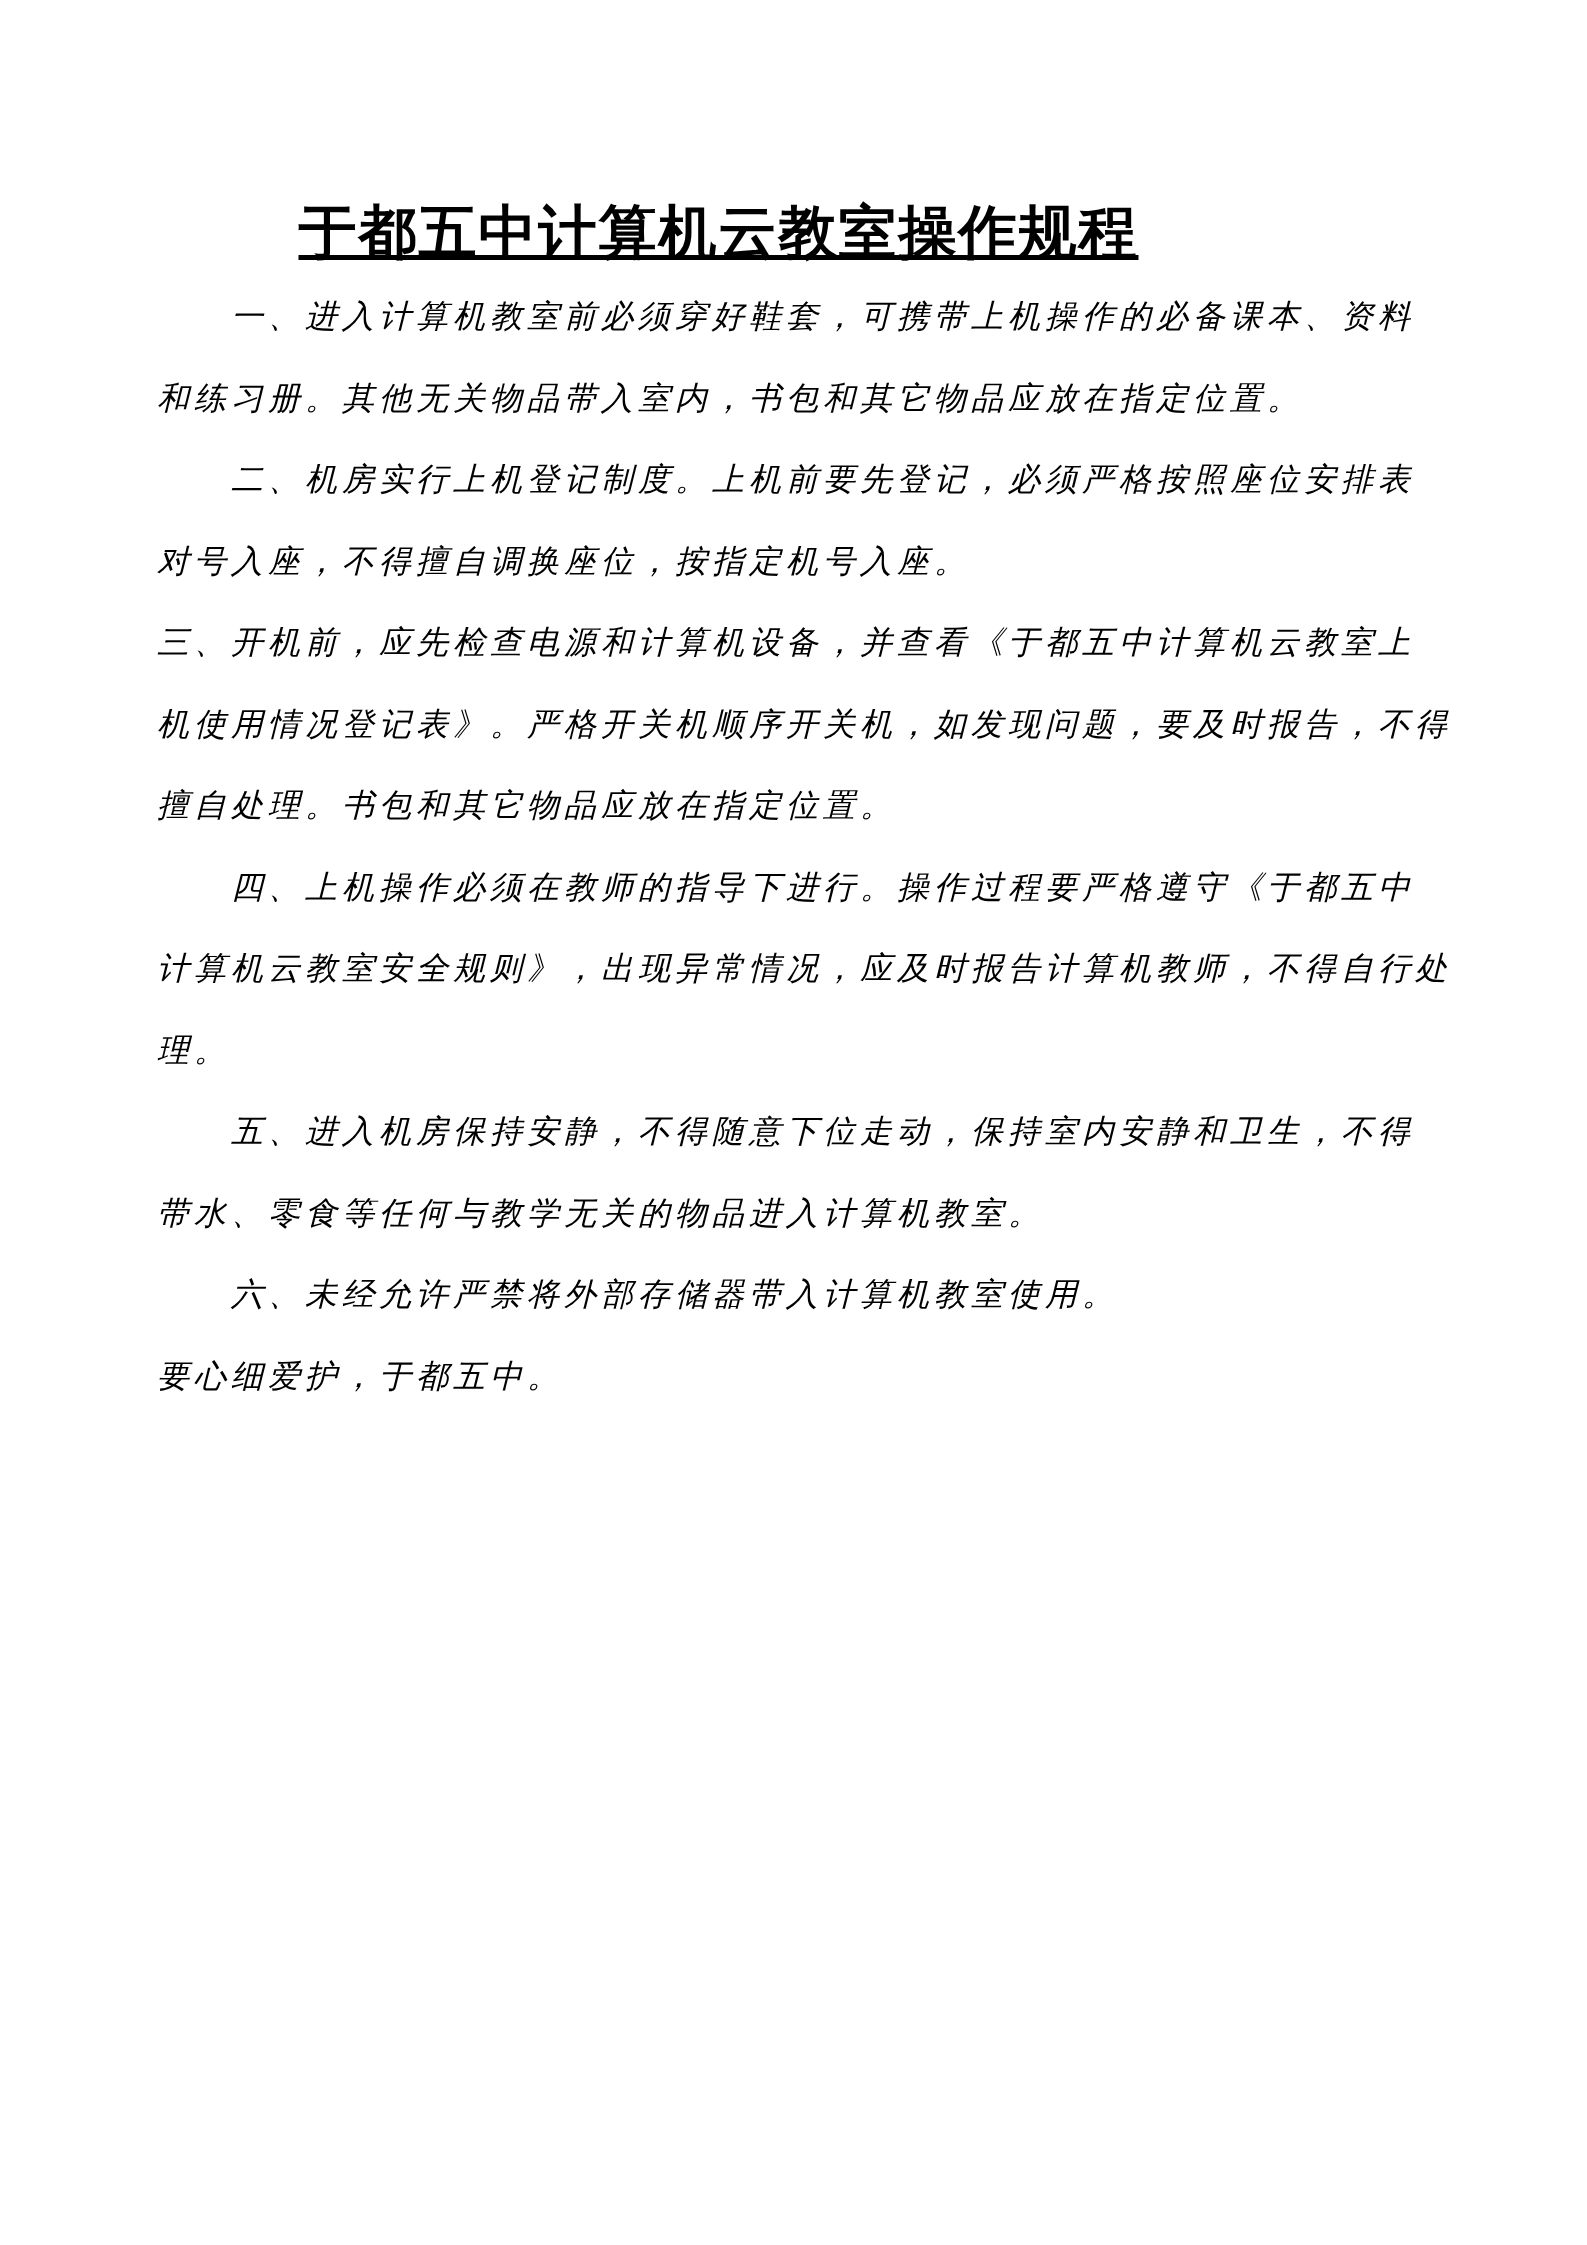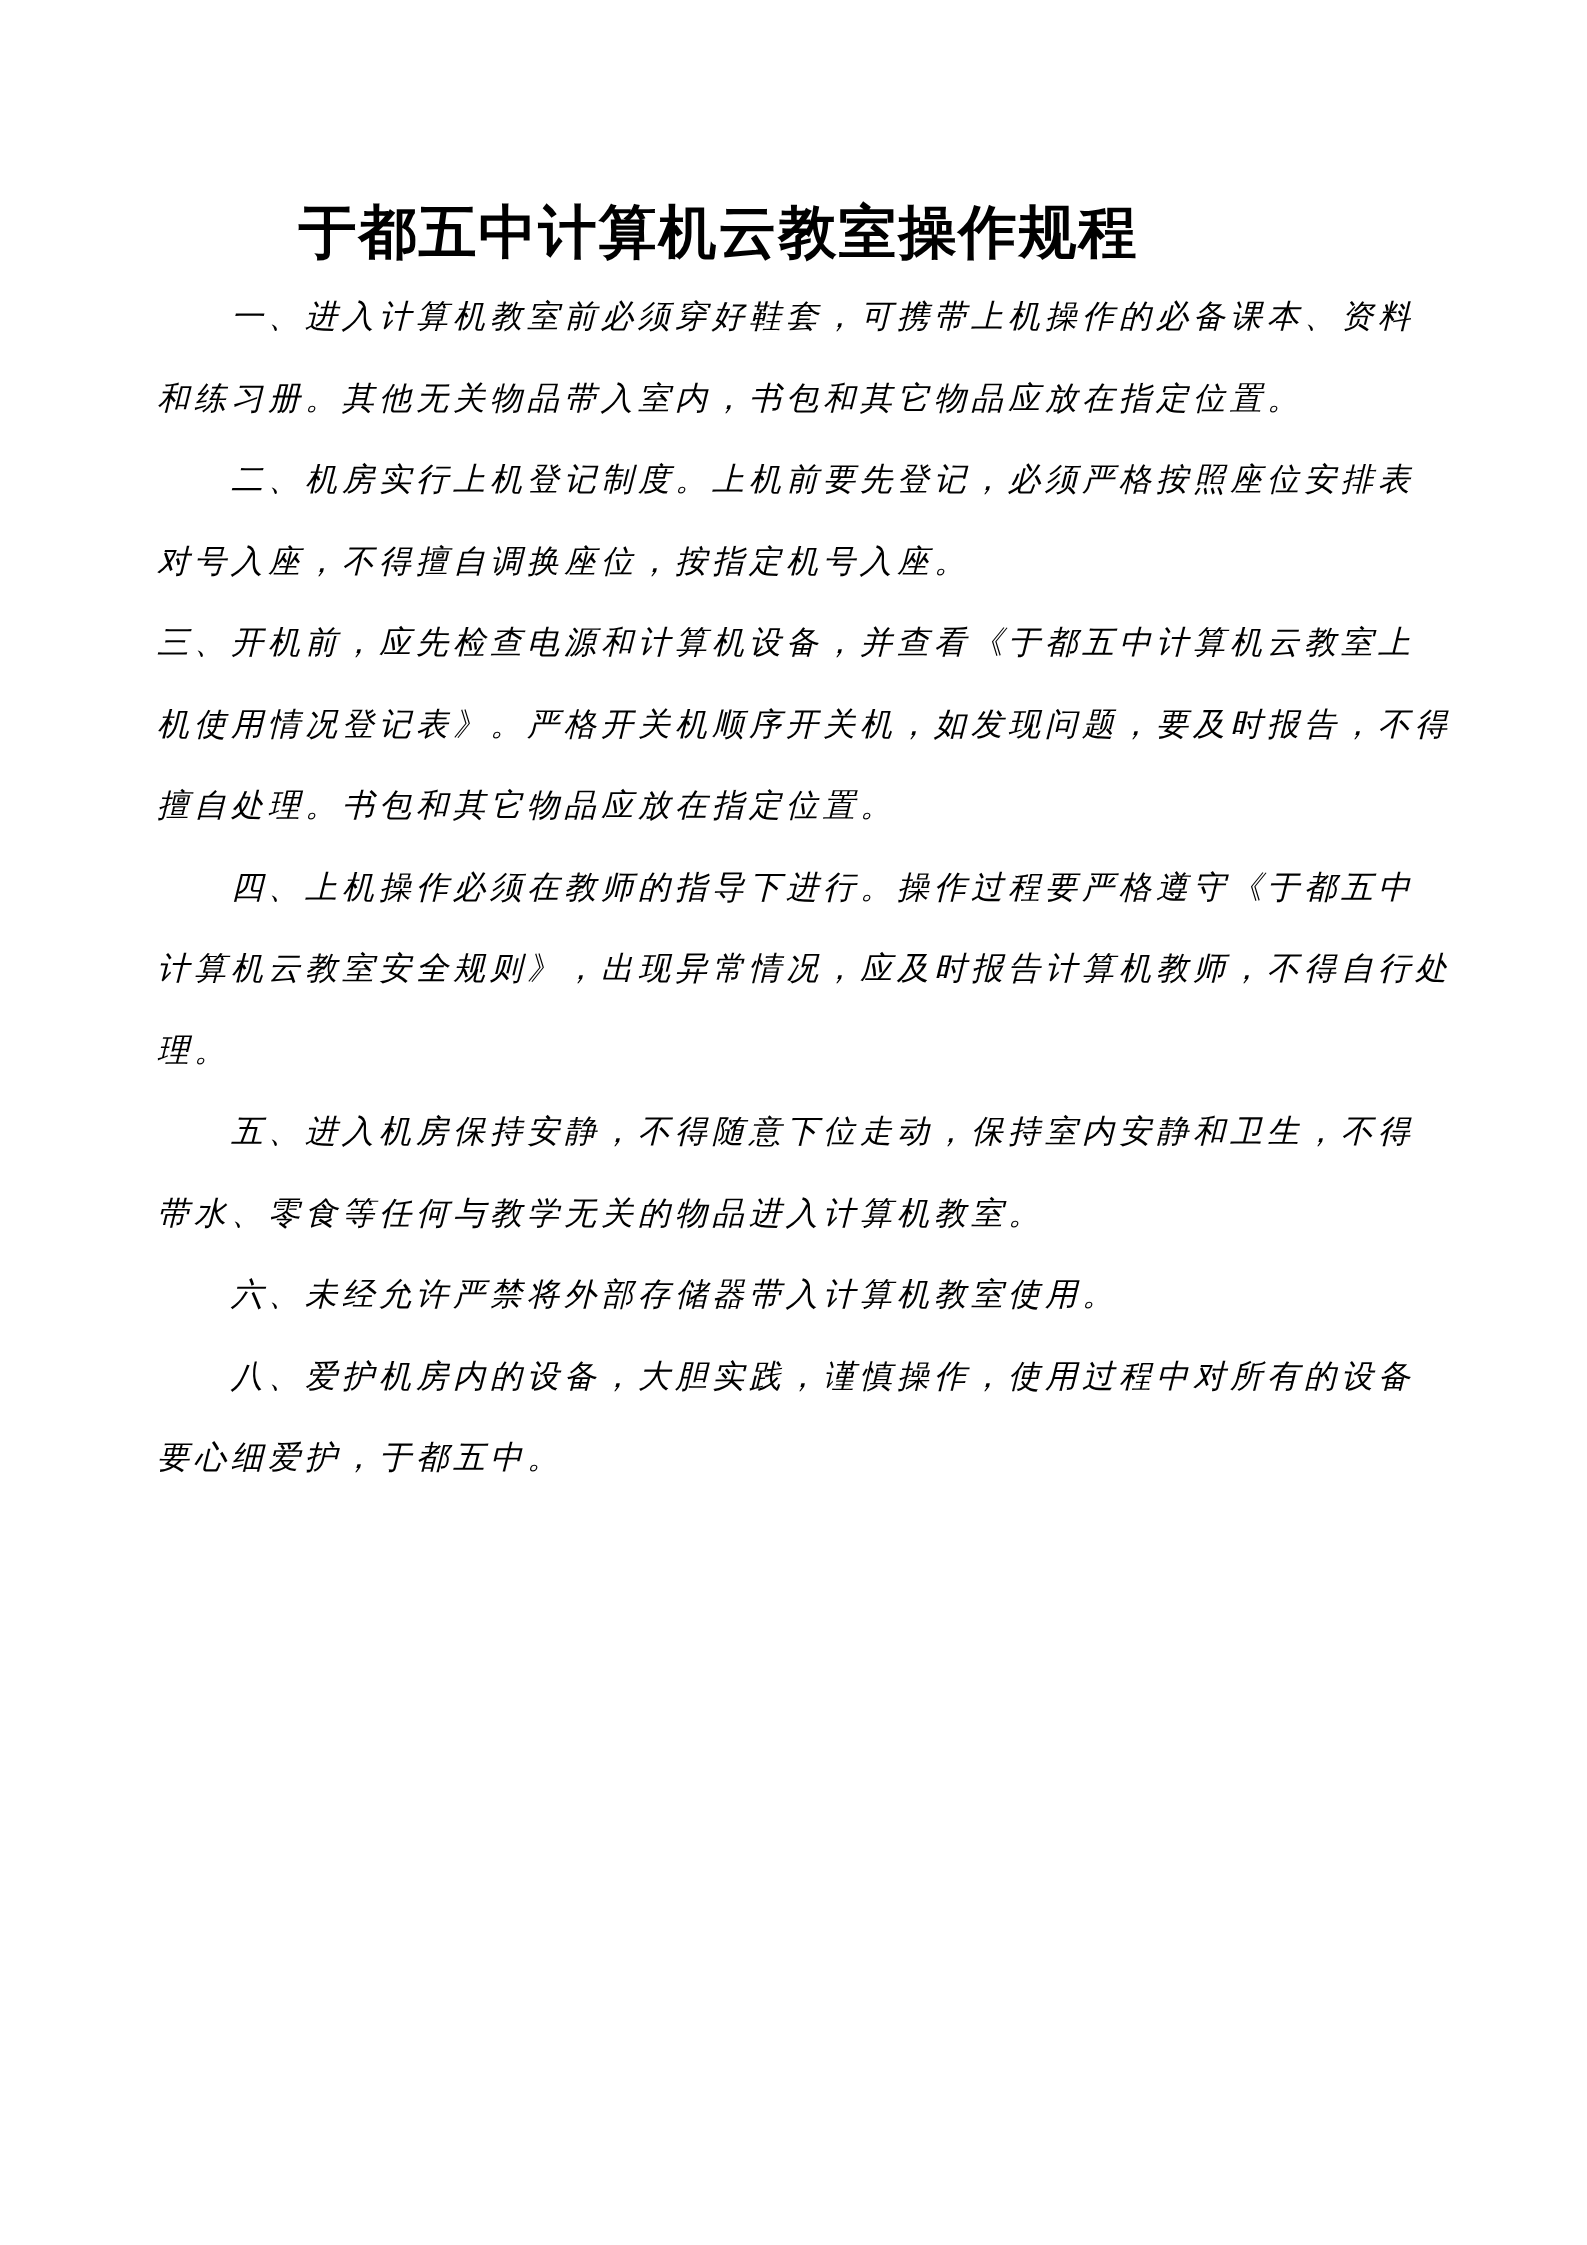--- a/index.html
+++ b/index.html
@@ -1,21 +1,21 @@
 <!DOCTYPE html>
 <html><head>
 <meta charset="utf-8">
 <style>
   html, body { margin: 0; padding: 0; background: #ffffff; }
   body { width: 1587px; height: 2245px; position: relative; overflow: hidden; color: #000; }
   .page { position: absolute; left: 0; top: 0; width: 1587px; height: 2245px; background: #fff; }
   .title {
     position: absolute; left: 0; top: 192px; width: 1437px; text-align: center;
     font-family: "DejaVu Serif", "Liberation Serif", serif;
-    font-size: 58px; font-weight: bold; letter-spacing: 2px; line-height: 80px;
+    font-size: 58px; font-weight: bold; letter-spacing: 2px; line-height: 80px; text-decoration: underline;
   }
   .body {
     position: absolute; left: 157px; top: 290px; width: 1290px;
     font-family: "DejaVu Sans", "Liberation Sans", sans-serif;
     font-size: 32px; letter-spacing: 5px; font-style: italic;
   }
   .line { height: 81.5px; line-height: 52px; white-space: nowrap; }
   .indent { padding-left: 74px; }
 </style>
 </head>
@@ -51,17 +51,16 @@
       <div class="line indent">五、进入机房保持安静，不得随意下位走动，保持室内安静和卫生，不得</div>
       <div class="line">带水、零食等任何与教学无关的物品进入计算机教室。</div>
     </div>
 
     <div>
       <div class="line indent">六、未经允许严禁将外部存储器带入计算机教室使用。</div>
     </div>
 
 
     <div>
-      <div class="line indent">八、爱护机房内的设备，大胆实践，谨慎操作，使用过程中对所有的设备</div>
       <div class="line">要心细爱护，于都五中。</div>
     </div>
   </div>
 </div>
 
 </body></html>

